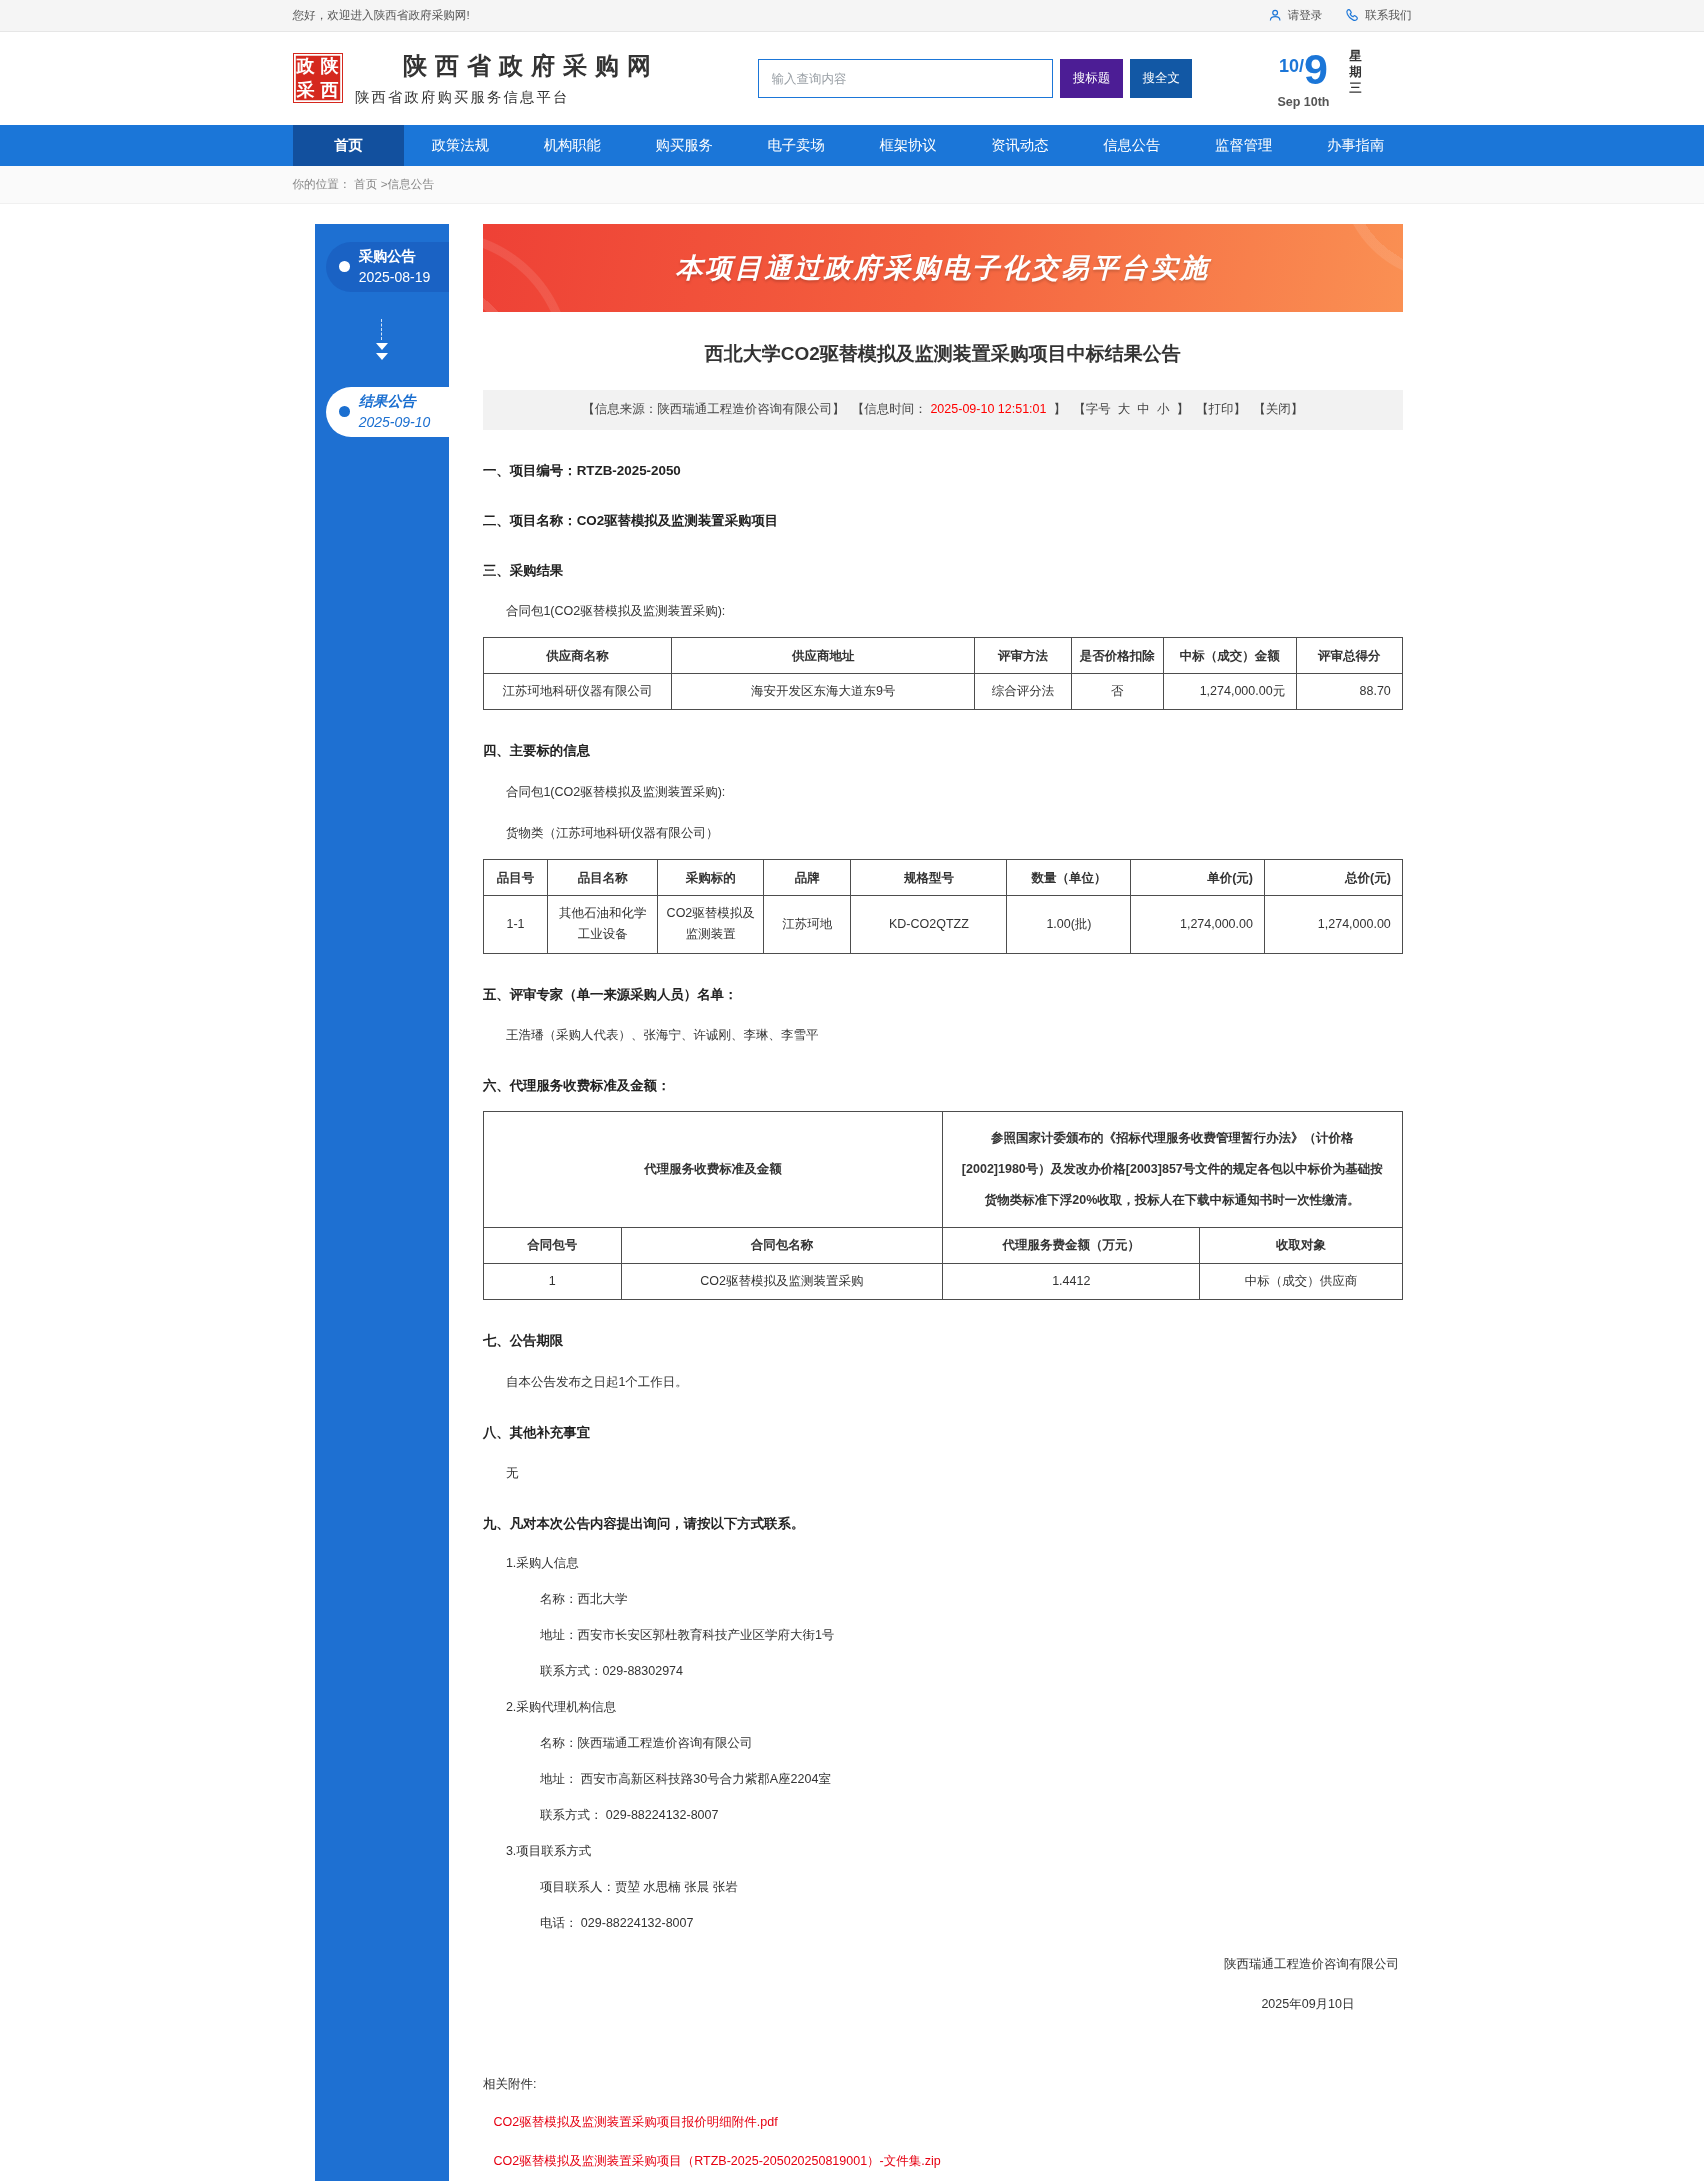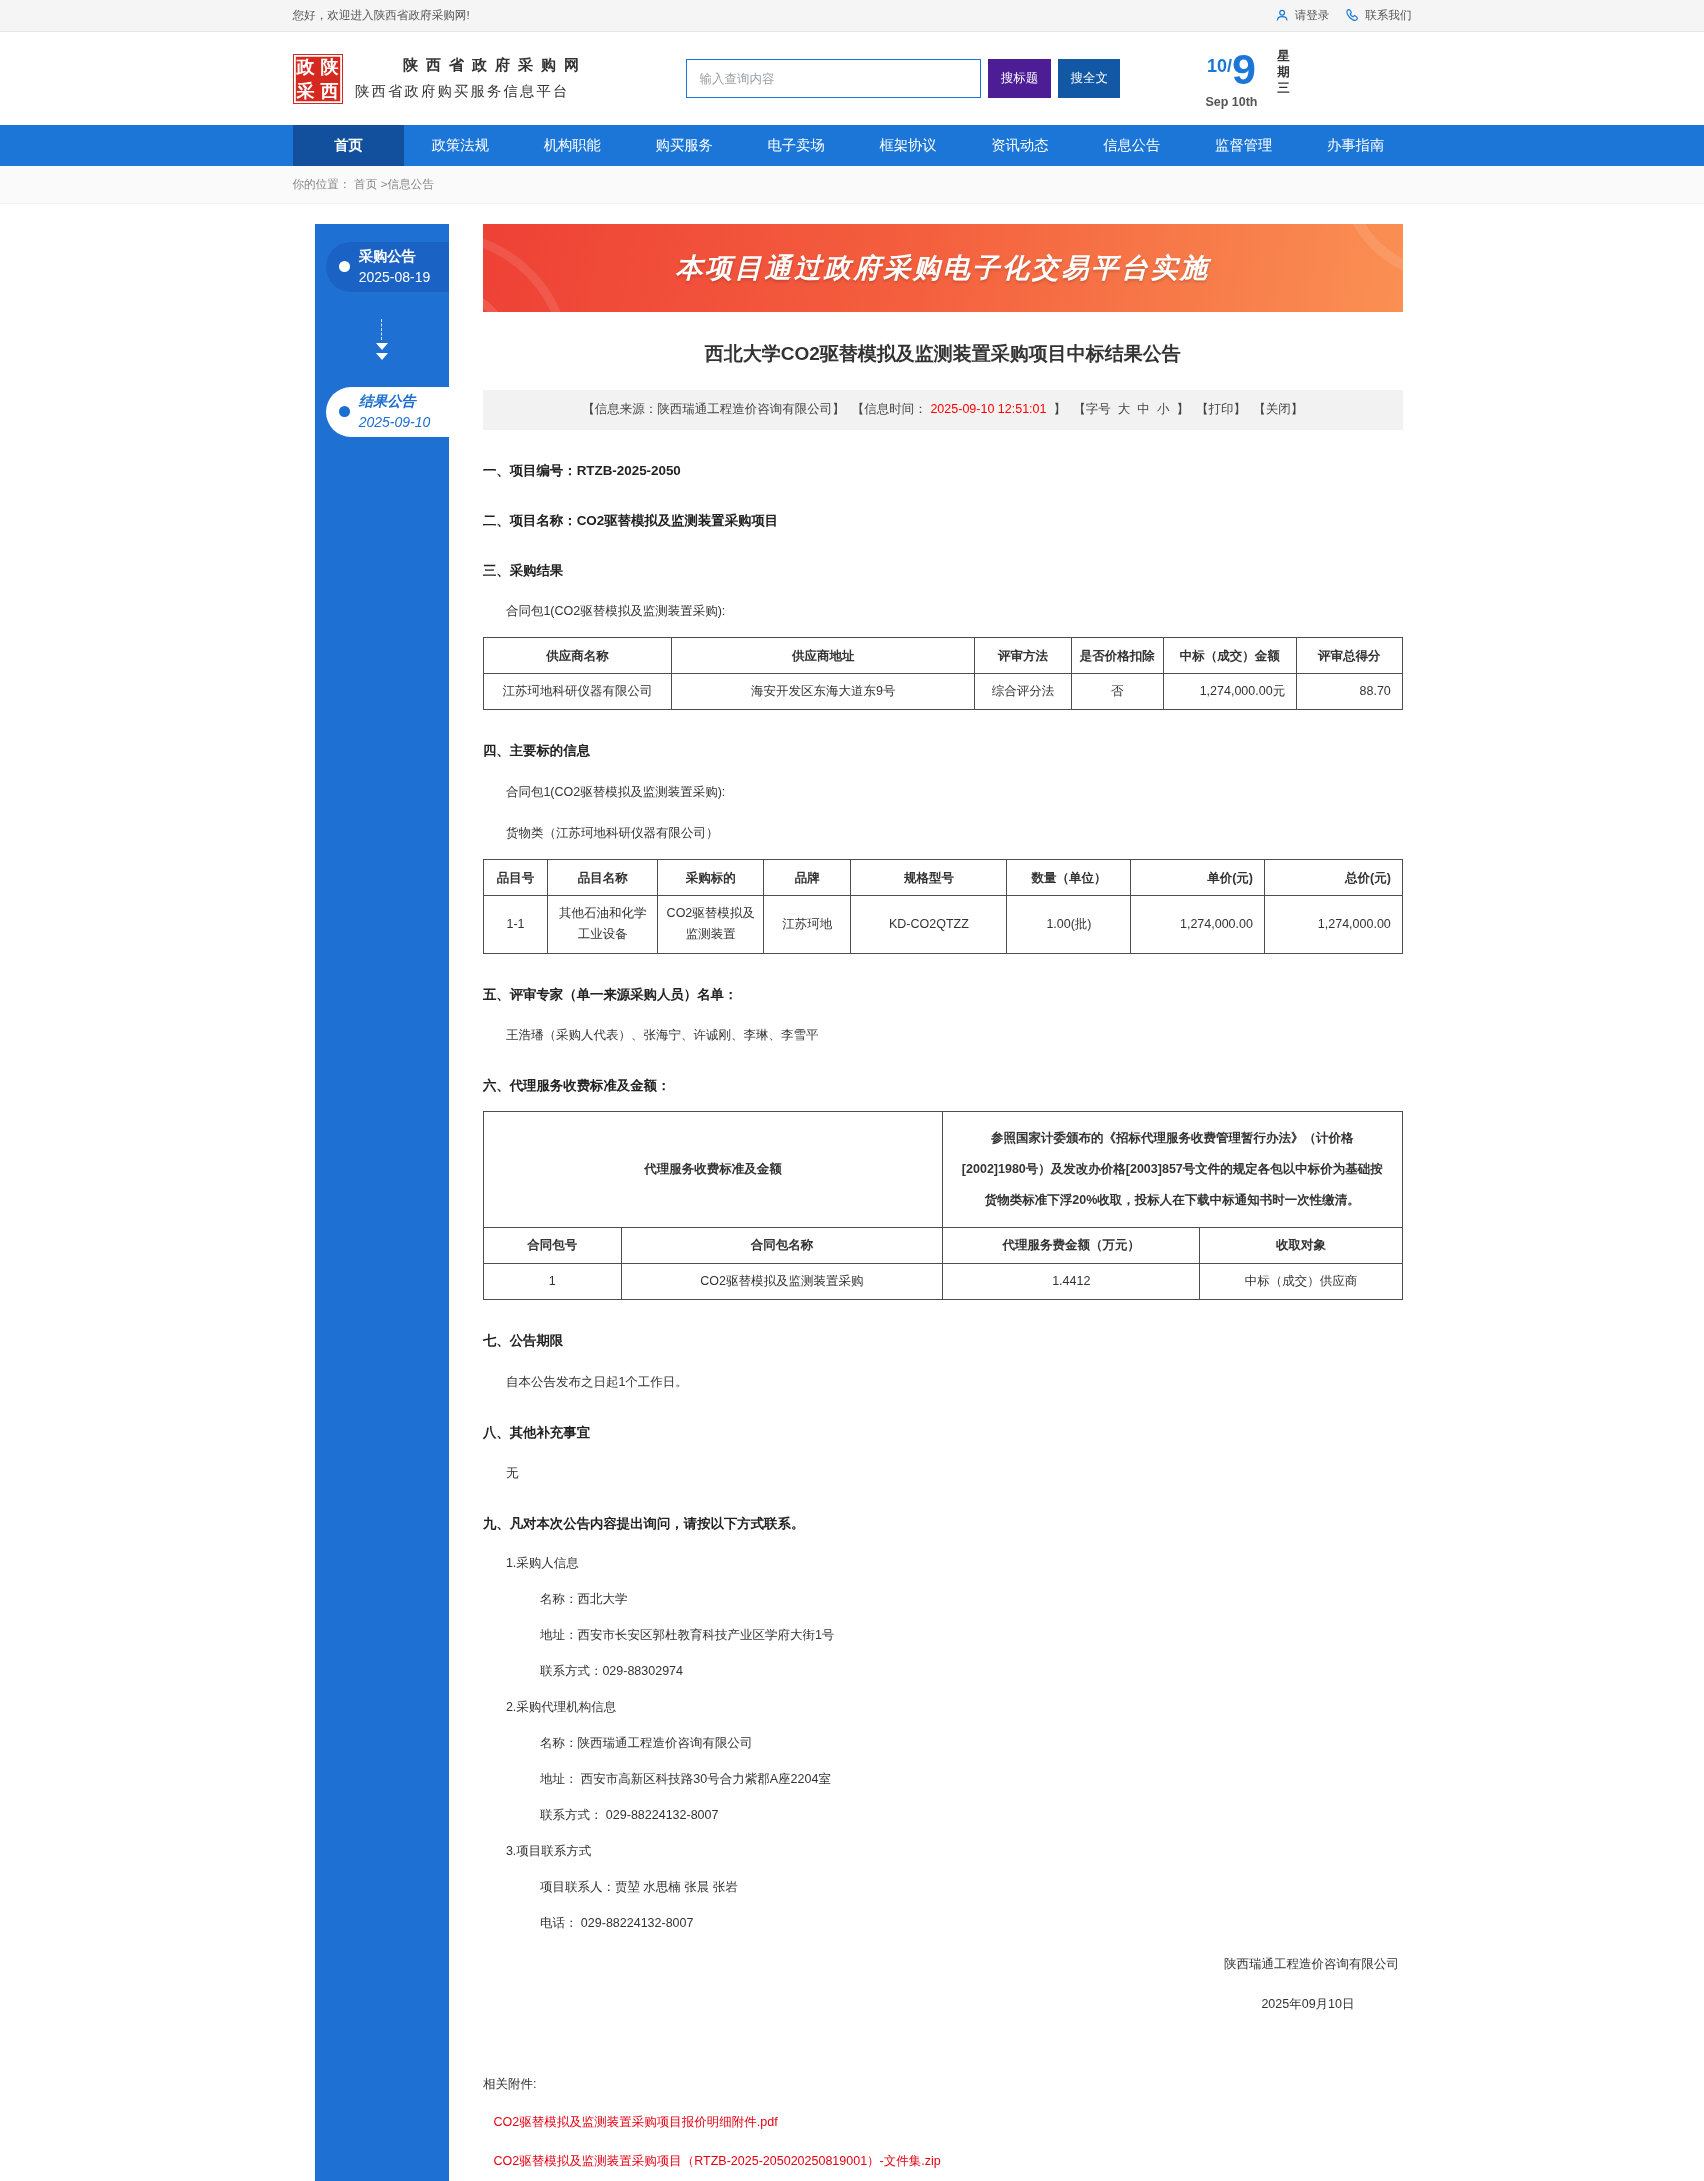--- a/index.html
+++ b/index.html
@@ -6,32 +6,32 @@
   body {
     width: 1704px; margin: 0 auto; background: #fff; color: #333;
     font-family: "Liberation Sans", "DejaVu Sans", sans-serif; font-size: 12.5px;
   }
   .container { width: 1119px; margin: 0 auto; }
 
   
   .topbar { height: 32px; background: #f5f5f5; border-bottom: 0.9px solid #e6e6e6; }
   .topbar .container { display: flex; align-items: center; justify-content: space-between; height: 100%; }
   .topbar-left { font-size: 11.6px; color: #555; }
-  .topbar-right { display: flex; align-items: center; gap: 16px; }
+  .topbar-right { display: flex; align-items: center; gap: 23px; }
   .topbar-link { display: flex; align-items: center; gap: 5.4px; font-size: 11.6px; color: #555; cursor: pointer; text-decoration: none; }
   .topbar-link svg { display: block; }
 
   
   .header { background: #fff; height: 93px; }
   .header .container { display: flex; align-items: center; height: 100%; }
   .logo-wrap { display: flex; align-items: center; gap: 12.5px; }
   .seal { width: 50px; height: 50px; background: #d5281e; border: 1.8px solid #d5281e; box-shadow: inset 0 0 0 1.8px #fff;
           display: grid; grid-template-columns: 1fr 1fr; grid-template-rows: 1fr 1fr; }
   .seal span { color: #fff; font-weight: bold; font-size: 18px; display: flex; align-items: center; justify-content: center; }
-  .site-title { font-size: 15px; font-weight: bold; color: #333; letter-spacing: 8px; padding-left: 48px; }
+  .site-title { font-size: 24px; font-weight: bold; color: #333; letter-spacing: 8px; padding-left: 48px; }
   .site-subtitle { font-size: 14.3px; color: #333; letter-spacing: 2.2px; margin-top: 6.3px; }
   .search-wrap { display: flex; align-items: stretch; margin-left: 99px; }
   .search-input { width: 295px; height: 39px; border: 1.8px solid #1b76d8; padding: 0 12.5px; font-size: 12.5px; color: #333; outline: none; }
   .search-input::placeholder { color: #9aa0a6; }
   .search-btn { height: 39px; padding: 0 12.5px; border: none; color: #fff; font-size: 12.5px; cursor: pointer; }
   .btn-title { background: #4c1d95; margin-left: 7.2px; }
   .btn-full { background: #1258a5; margin-left: 7.2px; }
   .date-wrap { margin-left: 85px; display: flex; align-items: flex-start; gap: 19.7px; }
   .date-md { text-align: center; }
   .date-line { color: #1b76d8; font-weight: bold; line-height: 1; }

